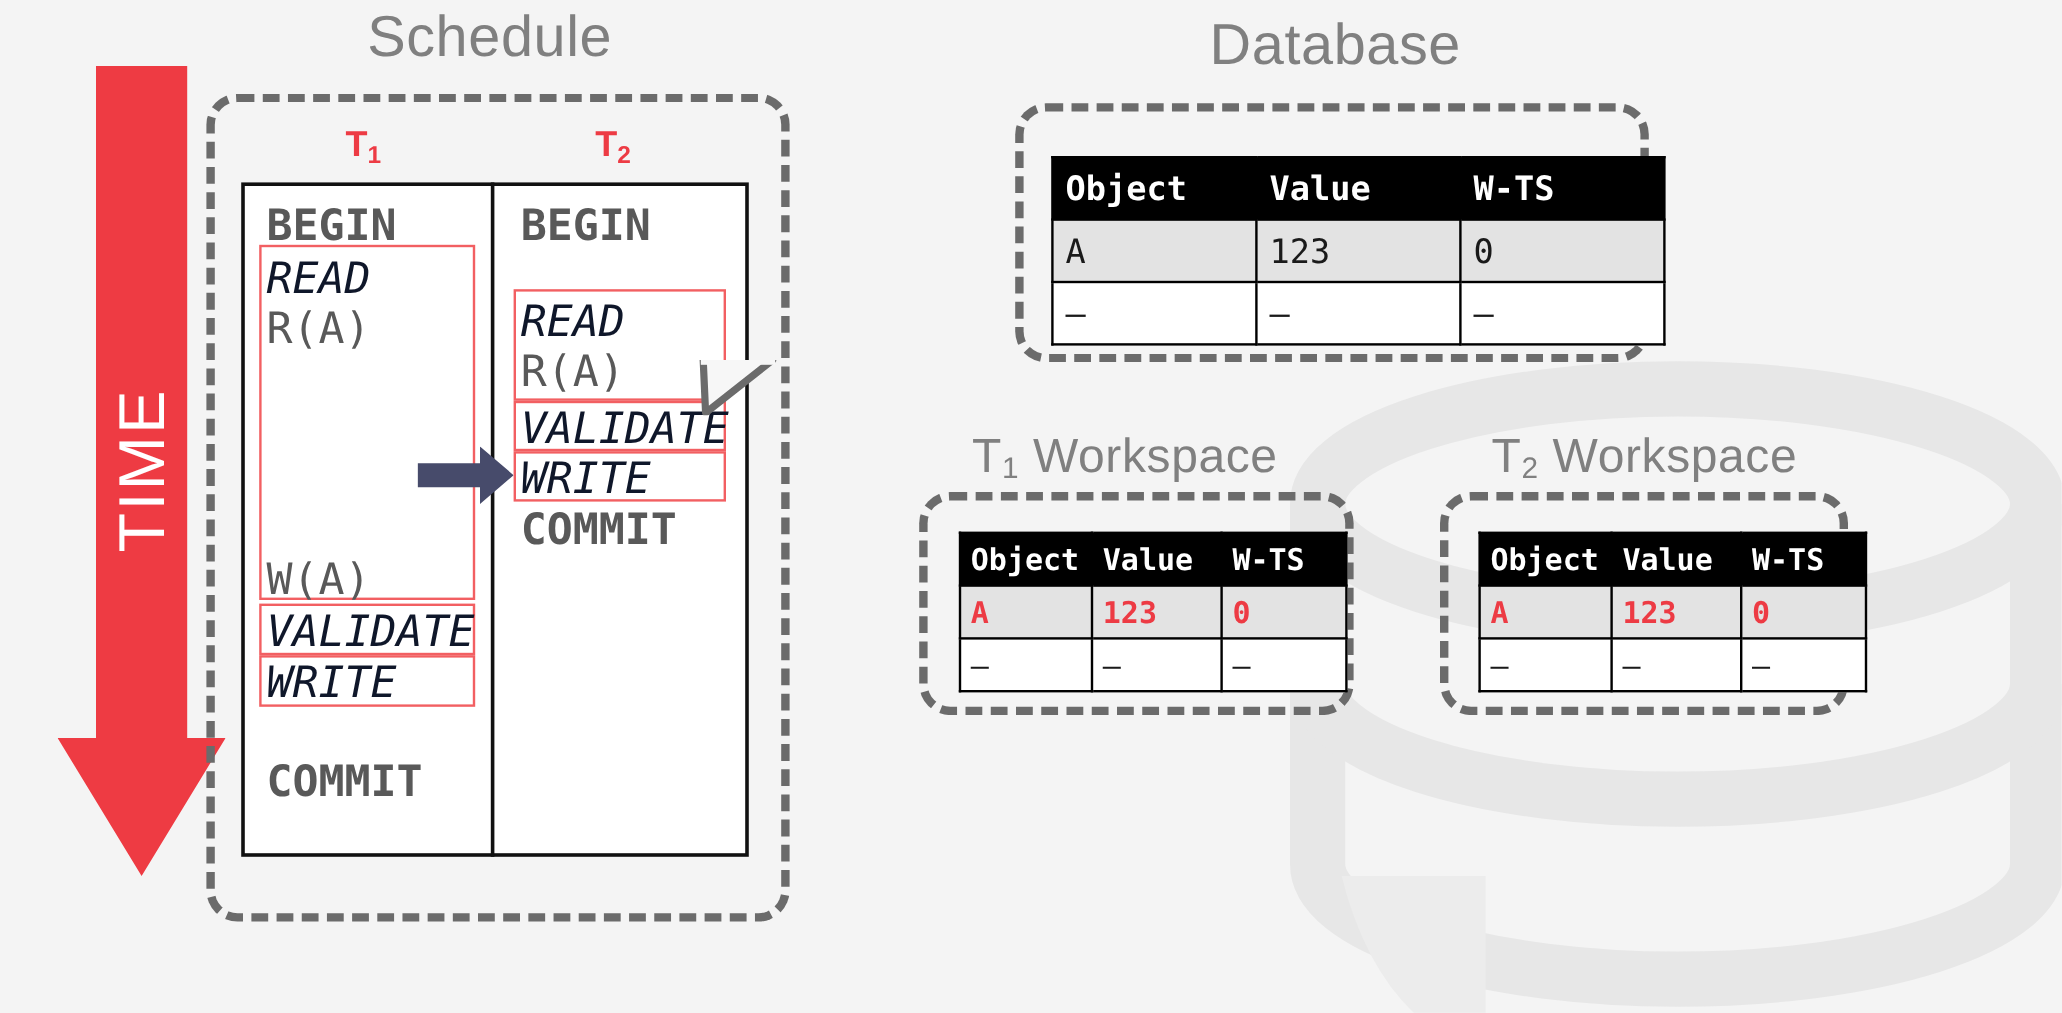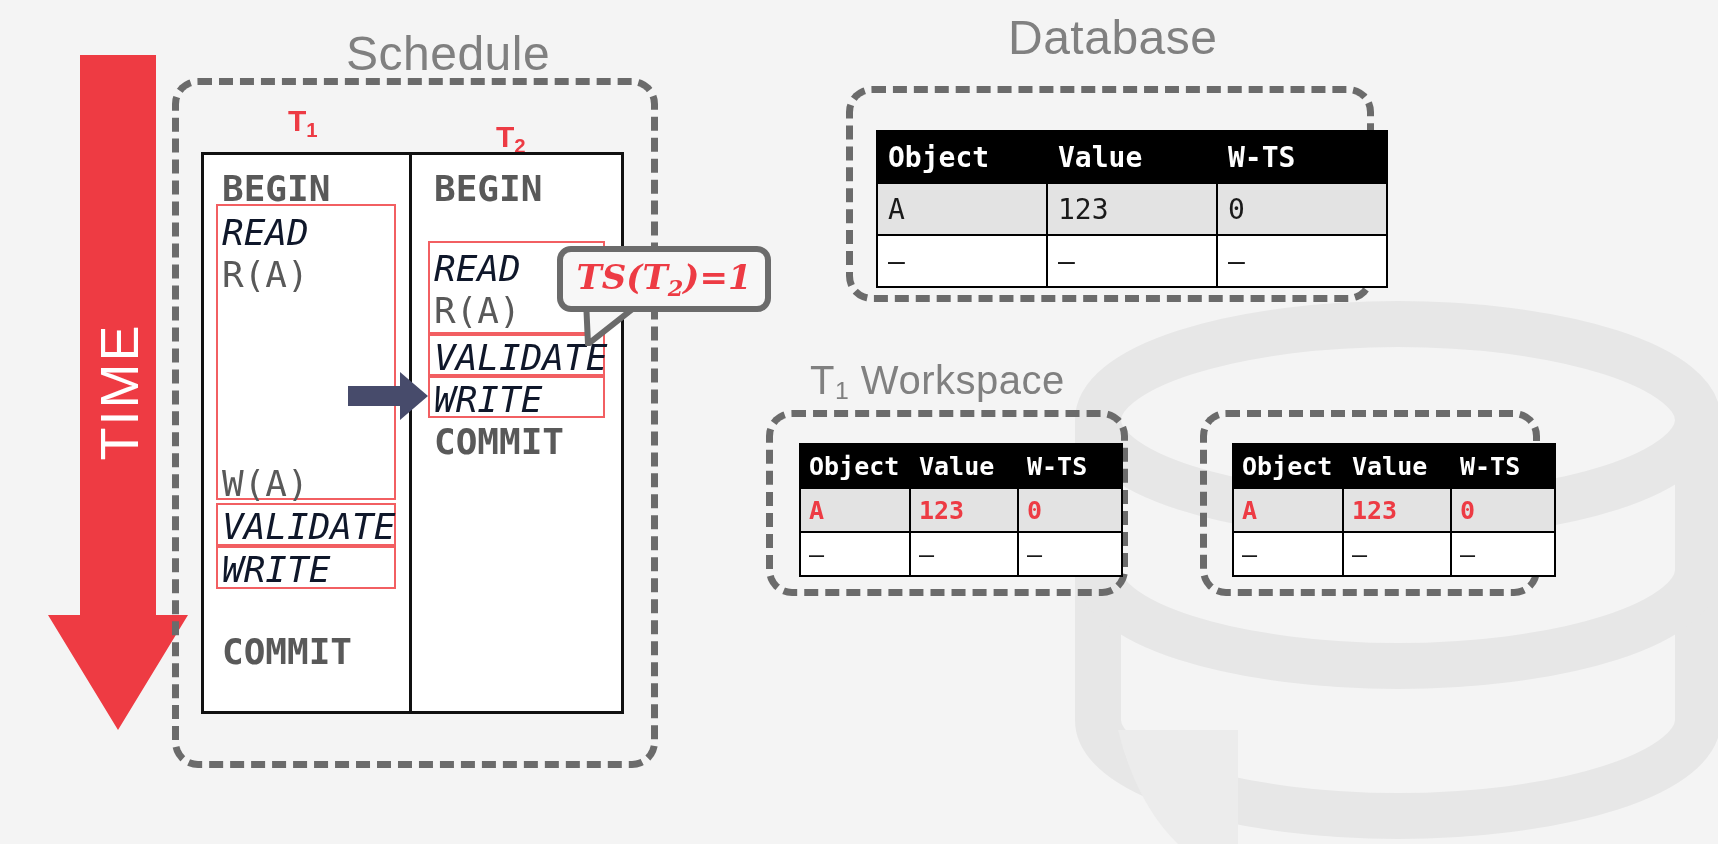--- a/index.html
+++ b/index.html
@@ -16,21 +16,21 @@
   .watermark{position:absolute;right:-40px;top:300px;width:760px;height:640px;opacity:1;pointer-events:none;}
 
   
   .heading{
     position:absolute;
     color:#808080;
     font-weight:400;
     letter-spacing:.5px;
     white-space:nowrap;
   }
-  .h-schedule{left:306px;top:26px;font-size:48px;margin-left:40px;}
+  .h-schedule{left:306px;top:4px;font-size:48px;}
   .h-database{left:1008px;top:10px;font-size:48px;}
   .h-ws{font-size:40px;color:#808080;}
   .h-ws1{left:810px;top:358px;}
   .h-ws2{left:1243px;top:358px;}
   .h-ws sub, .h-ws .sb{font-size:.62em;vertical-align:-0.22em;}
 
   
   .time-arrow{position:absolute;left:48px;top:55px;width:140px;height:675px;}
   .time-label{
     position:absolute;left:50px;top:56px;width:136px;height:672px;
@@ -60,21 +60,21 @@
   
   .sched-table{
     position:absolute;left:201px;top:152px;width:423px;height:562px;
     border:3px solid #111;box-sizing:border-box;background:#fff;
   }
   .sched-divider{position:absolute;left:409px;top:152px;width:3px;height:562px;background:#111;}
 
   .txhdr{position:absolute;color:#ed3b44;font-size:30px;font-weight:bold;white-space:nowrap;}
   .txhdr .sb{font-size:.68em;vertical-align:-0.28em;}
   .txhdr-1{left:288px;top:104px;}
-  .txhdr-2{left:496px;top:120px;}
+  .txhdr-2{left:496px;top:104px;}
 
   .op{
     position:absolute;
     font-family:"DejaVu Sans Mono", monospace;
     font-size:36px;
     color:#595959;
     white-space:nowrap;
   }
   .op.bold{font-weight:bold;}
   .op.red{color:#0f172a;font-weight:normal;font-style:italic;}
@@ -157,20 +157,21 @@
   </svg>
   <div class="time-label">
     <span>TIME</span>
   </div>
 
   <div class="heading h-schedule">Schedule</div>
   <div class="heading h-database">Database</div>
 
   <div class="heading h-ws h-ws1"><span>T</span><span class="sb">1</span><span> Workspace</span></div>
 
+  <div class="heading h-ws h-ws2"><span>T</span><span class="sb">2</span><span> Workspace</span></div>
 
   <div class="dashbox db-schedule"></div>
 
   <div class="txhdr txhdr-1"><span>T</span><span class="sb">1</span></div>
   <div class="txhdr txhdr-2"><span>T</span><span class="sb">2</span></div>
 
   <div class="sched-table"></div>
   <div class="sched-divider"></div>
 
   <div class="redbox" style="left:216px;top:204px;width:180px;height:296px;"></div>
@@ -197,23 +198,20 @@
   <div class="op bold" style="left:434px;top:421px;">COMMIT</div>
 
   <svg class="navy-arrow" viewBox="0 0 80 48" preserveAspectRatio="none">
     <polygon points="0,14 52,14 52,0 80,24 52,48 52,34 0,34" fill="#474b6b"></polygon>
   </svg>
 
   <svg class="callout-tail" viewBox="0 0 66 46">
     <polygon points="4,0 62,0 6,44" fill="#f7f7f7" stroke="#6b6b6b" stroke-width="6" stroke-linejoin="round"></polygon>
     <rect x="2" y="-8" width="62" height="12" fill="#f7f7f7"></rect>
   </svg>
-  <div class="callout">
-    <span><span>TS(T</span><span class="sb">2</span><span>)=1</span></span>
-  </div>
 
   <div class="dashbox db-database"></div>
   <table class="dt" id="tbl-database">
     <thead>
       <tr>
         <th>Object</th>
         <th>Value</th>
         <th>W-TS</th>
       </tr>
     </thead>

